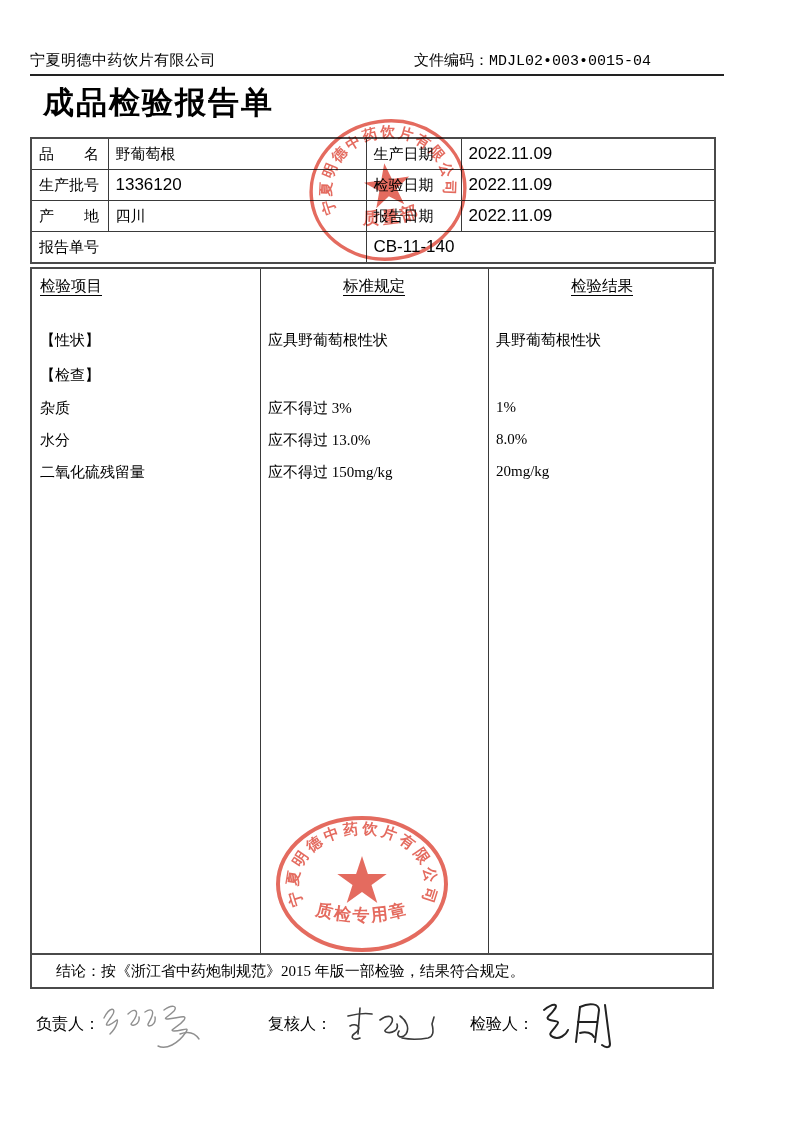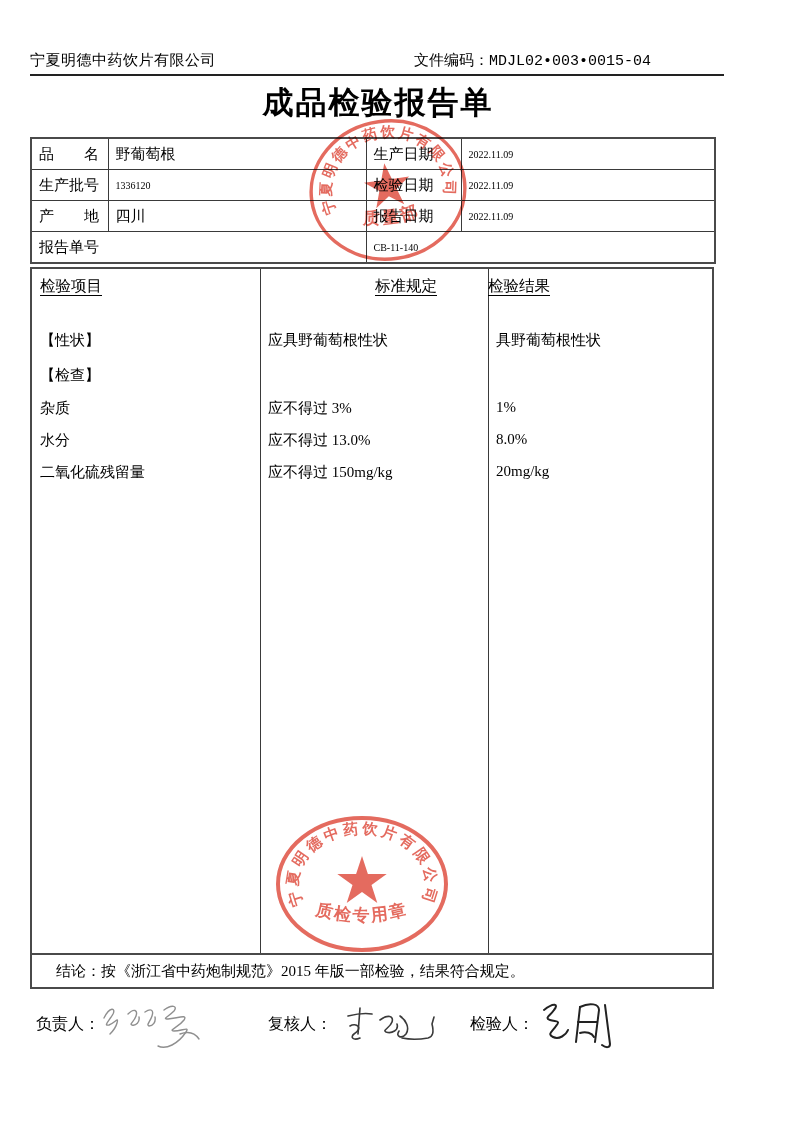--- a/index.html
+++ b/index.html
@@ -5,35 +5,35 @@
   html,body{margin:0;padding:0;background:#ffffff;}
   .page{
     position:relative;width:728px;height:1131px;background:#fff;
     font-family:"Liberation Serif","DejaVu Serif",serif;color:#000;overflow:hidden;
   }
   
   .company{position:absolute;left:30px;top:51px;font-size:15px;letter-spacing:.5px;}
   .doccode{position:absolute;right:77px;top:51px;font-size:15px;font-family:"Liberation Mono","DejaVu Sans Mono",monospace;}
   .doccode-label{font-family:"Liberation Serif","DejaVu Serif",serif;margin-left:8px;}
   .header-rule{position:absolute;left:30px;top:74px;width:694px;border-top:2.5px solid #222;}
-  .title{position:absolute;left:0;top:82px;width:756px;text-align:center;font-size:31px;font-weight:bold;letter-spacing:2px;}
+  .title{position:absolute;left:0;top:82px;width:756px;text-align:left;font-size:31px;font-weight:bold;letter-spacing:2px;padding-left:43px;}
   
   .info-table{position:absolute;left:30px;top:137px;border-collapse:collapse;table-layout:fixed;width:684px;}
   .info-table{border:2px solid #4a4a4a;}
   .info-table td{border:1px solid #3a3a3a;height:30px;font-size:15px;padding:0 0 0 7px;vertical-align:middle;}
-  .info-table td.val{font-family:Liberation Serif, serif;font-size:10px;}
+  .info-table td.val{font-family:Liberation Sans, sans-serif;font-size:17px;}
   .info-table td.cn{font-family:"Liberation Serif","DejaVu Serif",serif;font-size:15px;margin-top:23px;}
   
   .main-table{position:absolute;left:30px;top:267px;width:684px;height:688px;border:2px solid #4a4a4a;box-sizing:border-box;}
   .mt-col{position:absolute;top:0;bottom:0;width:228px;border-right:1px solid #3a3a3a;}
   .mt-col.c1{left:0;} .mt-col.c2{left:228px;} .mt-col.c3{left:456px;border-right:none;width:226px;}
   .mt-h{position:absolute;top:7px;font-size:15.5px;text-decoration:underline;text-underline-offset:4px;}
   .mt-h.h1{left:8px;}
-  .mt-h.h2{left:228px;width:228px;text-align:center;padding-left:32px;}
-  .mt-h.h3{left:456px;width:228px;text-align:left;}
+  .mt-h.h2{left:228px;width:228px;text-align:center;}
+  .mt-h.h3{left:456px;width:228px;text-align:center;}
   .mt-item{position:absolute;left:8px;font-size:15px;}
   .mt-std{position:absolute;left:236px;font-size:15px;}
   .mt-res{position:absolute;left:464px;font-size:15px;}
   .r0{top:62px}.r1{top:97px}.r2{top:130px}.r3{top:162px}.r4{top:194px}
   
   .conclusion{position:absolute;left:30px;top:953px;width:684px;height:36px;border:2px solid #4a4a4a;
     box-sizing:border-box;display:flex;align-items:center;padding-left:24px;font-size:15px;}
   
   .sig-row{position:absolute;left:30px;top:1000px;width:720px;height:62px;}
   .sig-label{position:absolute;top:14px;font-size:16px;}

